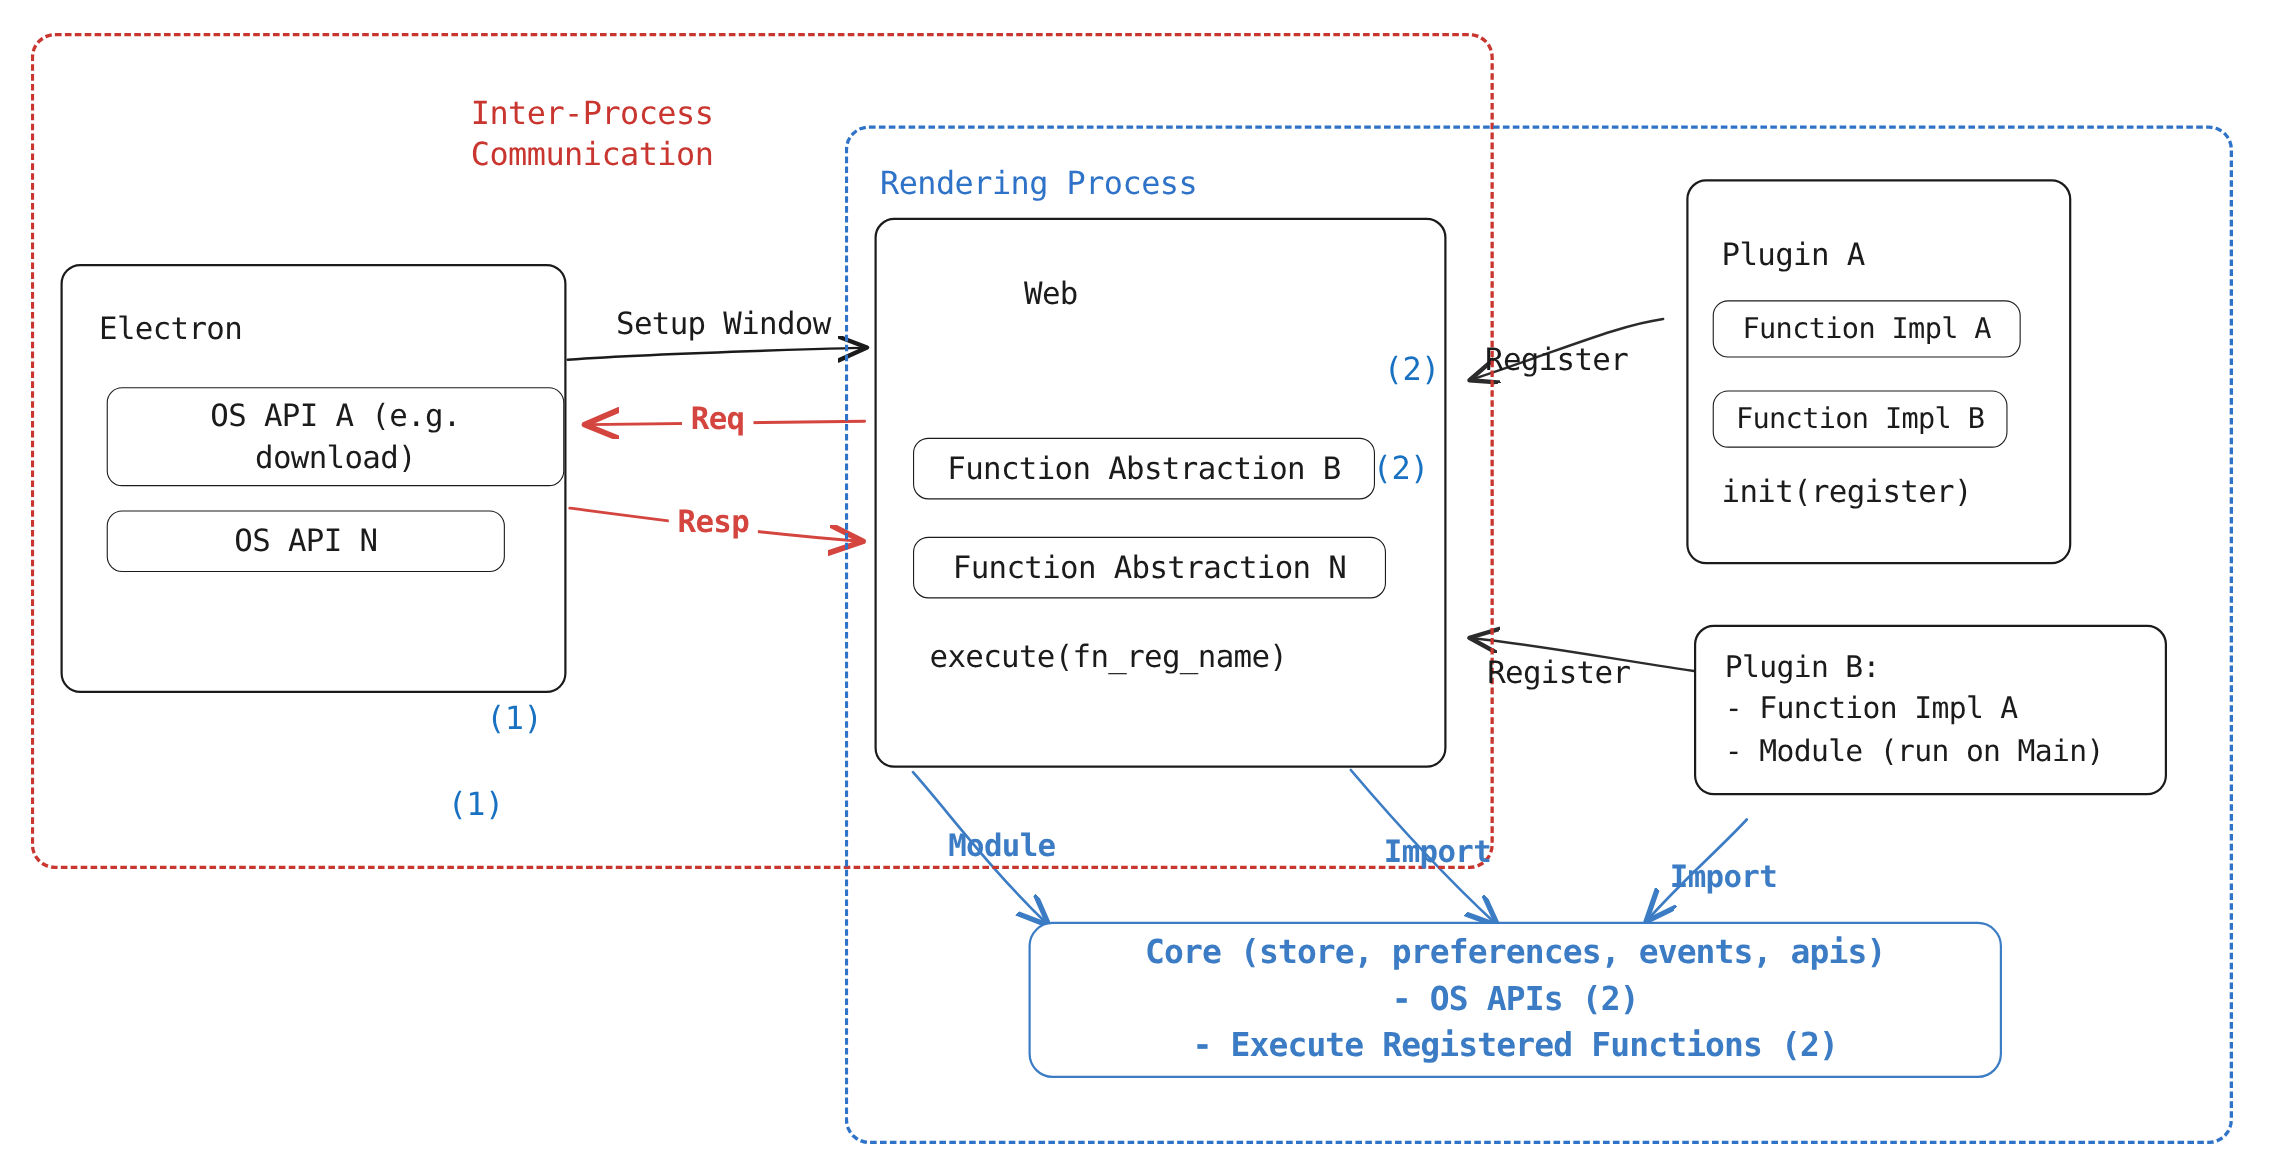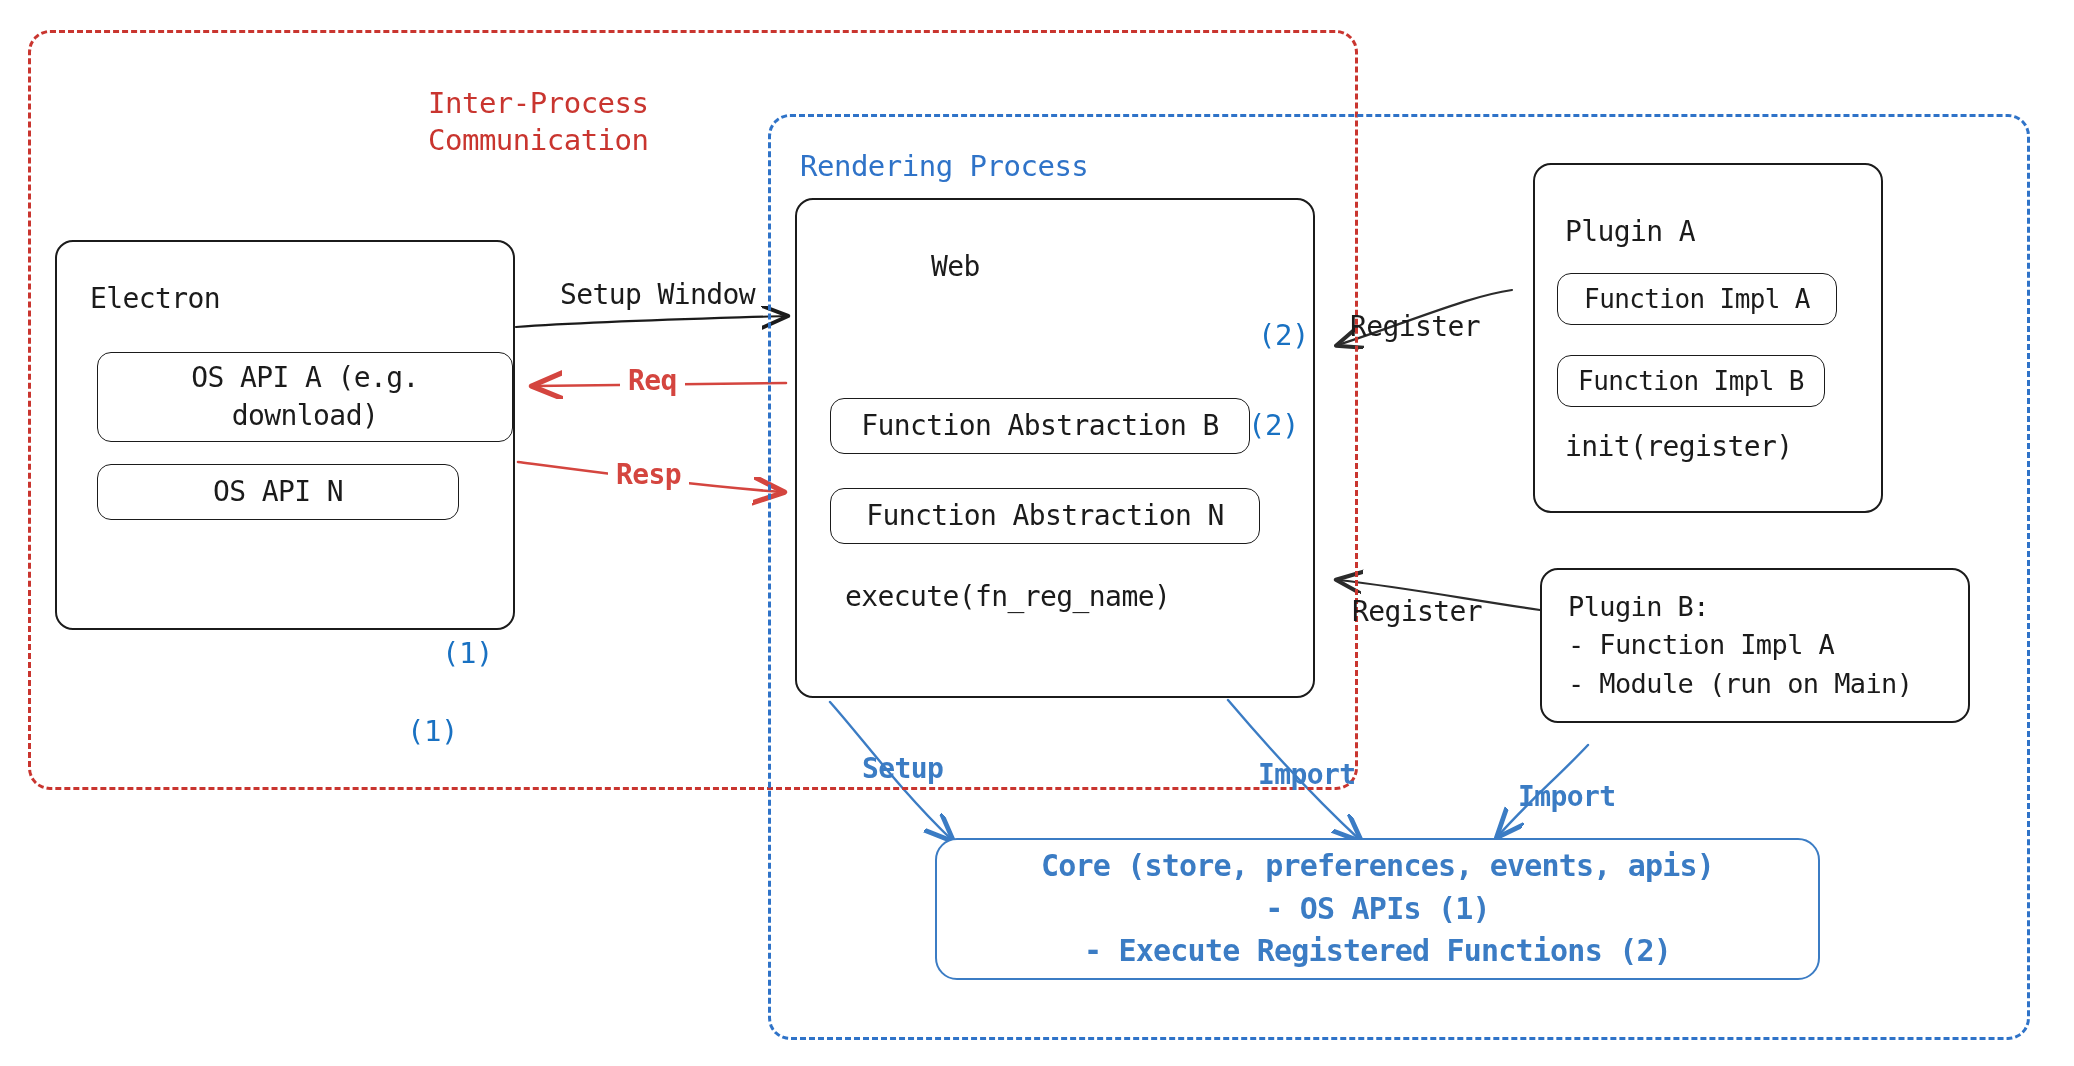--- a/index.html
+++ b/index.html
@@ -241,34 +241,34 @@
 
   <div class="box" style="left:1540px; top:568px; width:430px; height:155px;">
     <div class="box-text left" style="font-size:27px; line-height:1.42;">Plugin B:
 - Function Impl A
 - Module (run on Main)</div>
   </div>
 
   <div class="box box-core" style="left:935px; top:838px; width:885px; height:142px;">
     <div class="core-text">
       <span>Core (store, preferences, events, apis)</span>
-      <span>- OS APIs (1)</span>
+      <span>- OS APIs (2)</span>
       <span>- Execute Registered Functions (2)</span>
     </div>
   </div>
 
   <div class="arrow-label lbl-black" style="left:560px; top:278px;">Setup Window</div>
 
   <div class="arrow-label lbl-red" style="left:620px; top:364px; background:#ffffff; padding:0 8px;">Req</div>
 
   <div class="arrow-label lbl-red" style="left:608px; top:458px; background:#ffffff; padding:0 8px;">Resp</div>
 
   <div class="arrow-label lbl-black" style="left:1350px; top:310px;">Register</div>
 
   <div class="arrow-label lbl-black" style="left:1352px; top:595px;">Register</div>
 
-  <div class="arrow-label lbl-blue" style="left:862px; top:752px;">Setup</div>
+  <div class="arrow-label lbl-blue" style="left:862px; top:752px;">Module</div>
 
   <div class="arrow-label lbl-blue" style="left:1258px; top:758px;">Import</div>
 
   <div class="arrow-label lbl-blue" style="left:1518px; top:780px;">Import</div>
 
 </div>
 
 </body></html>

